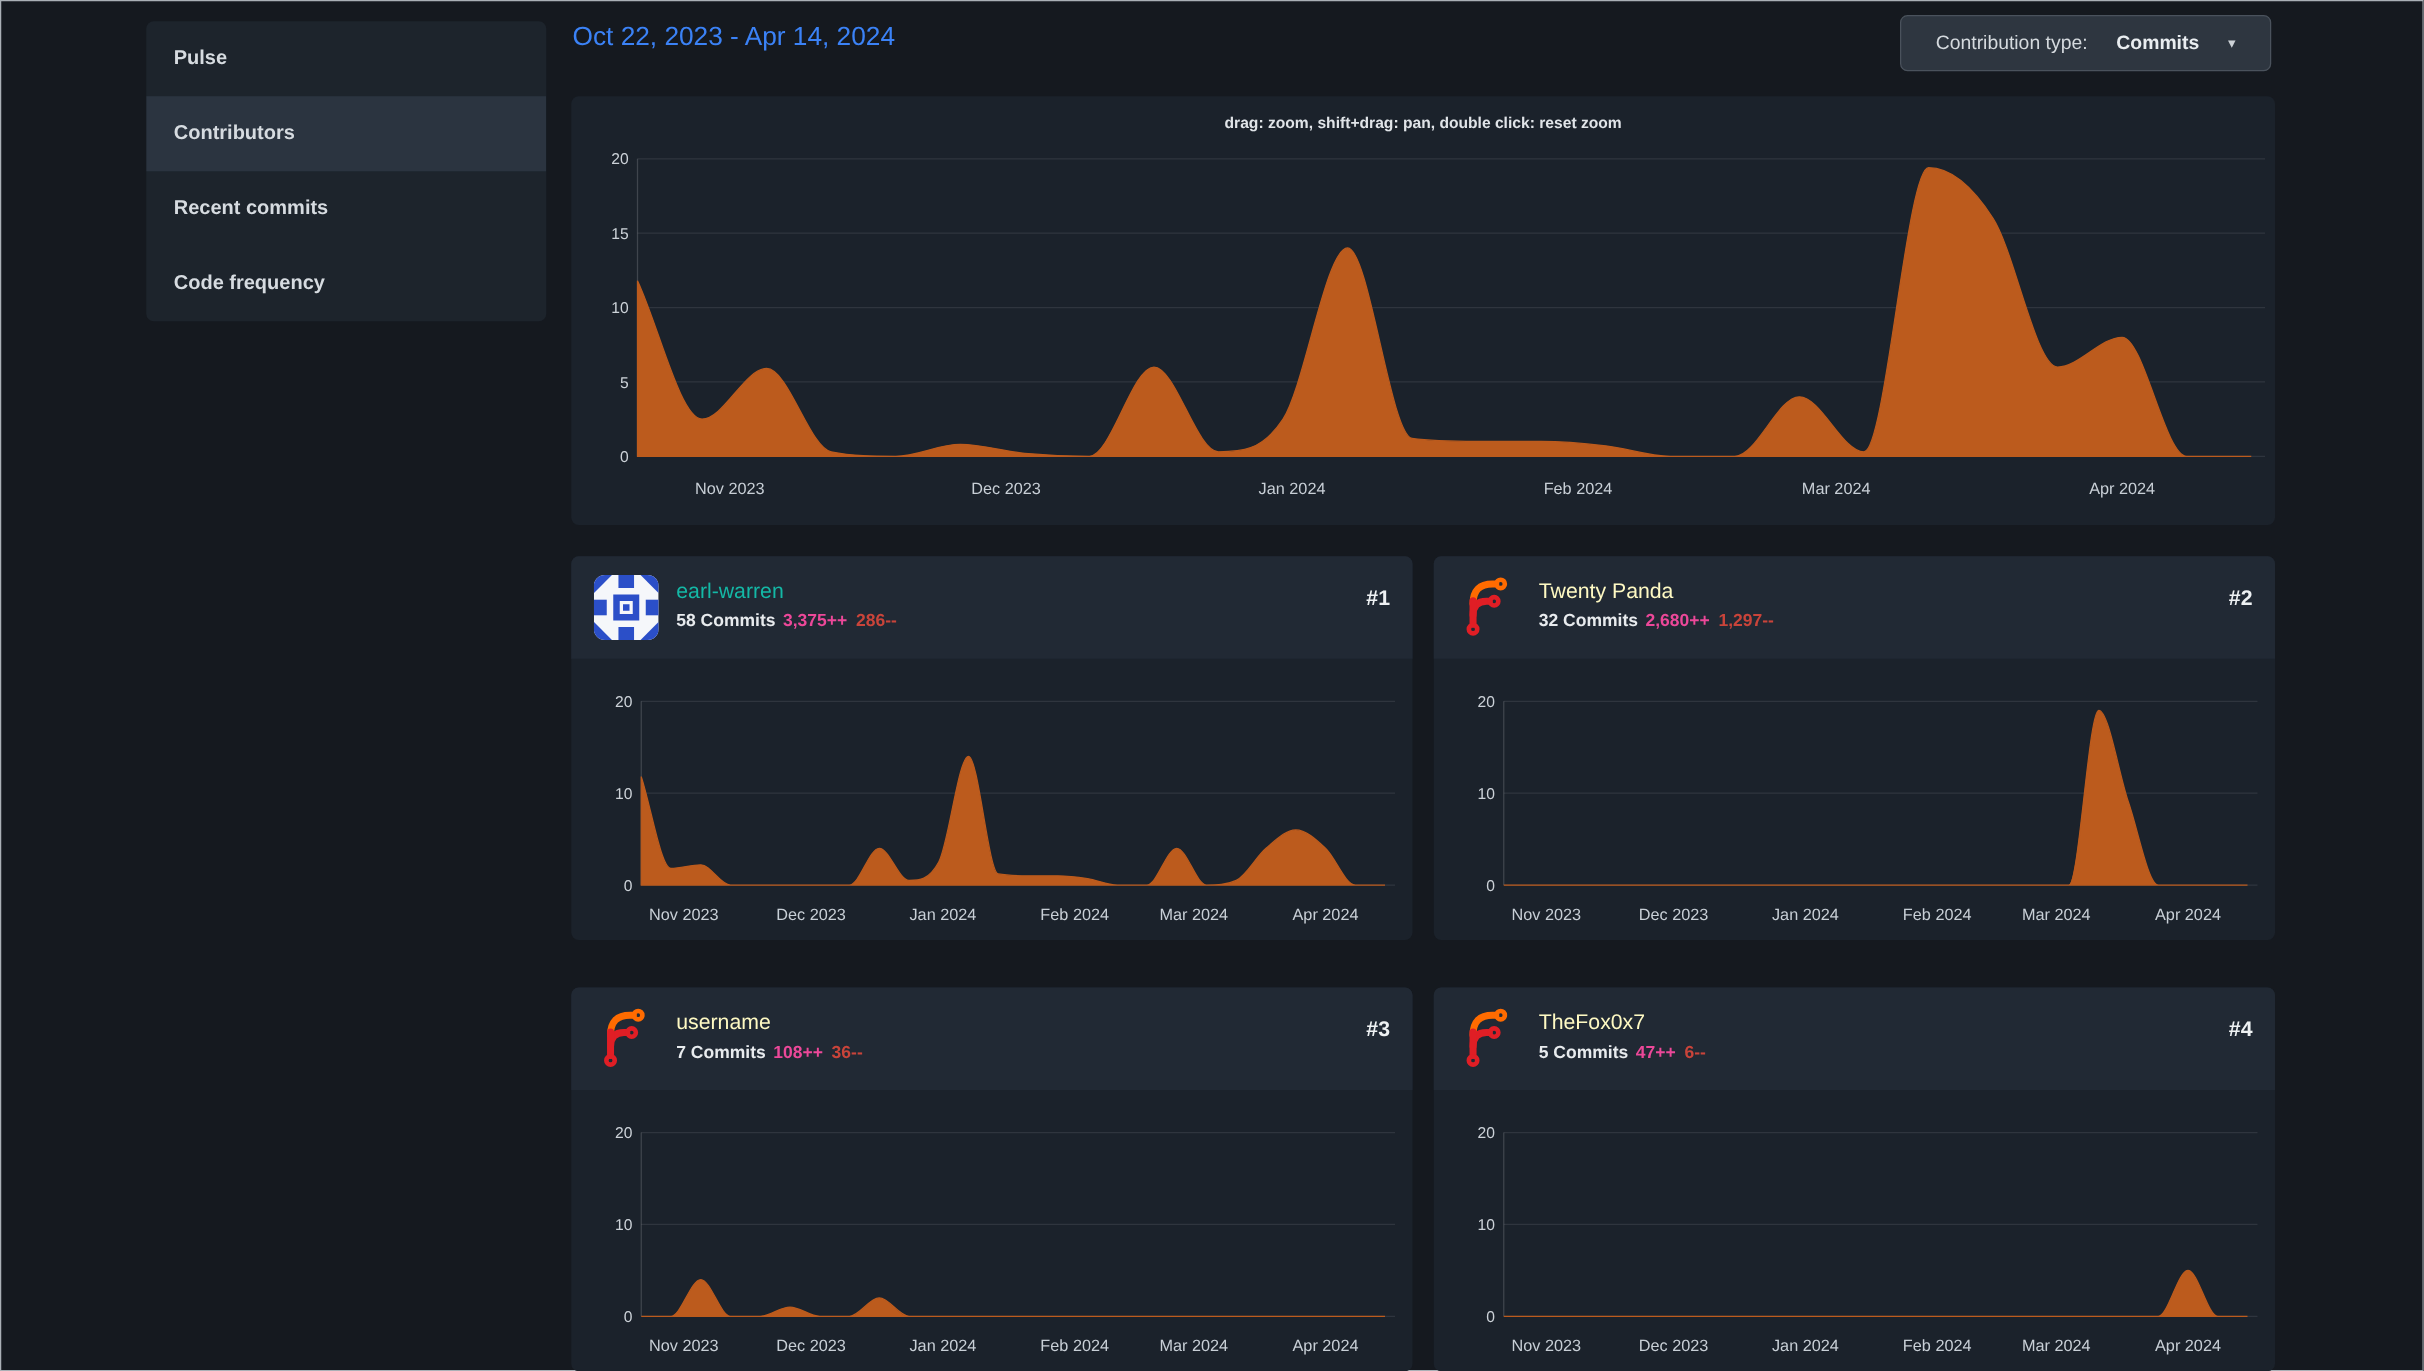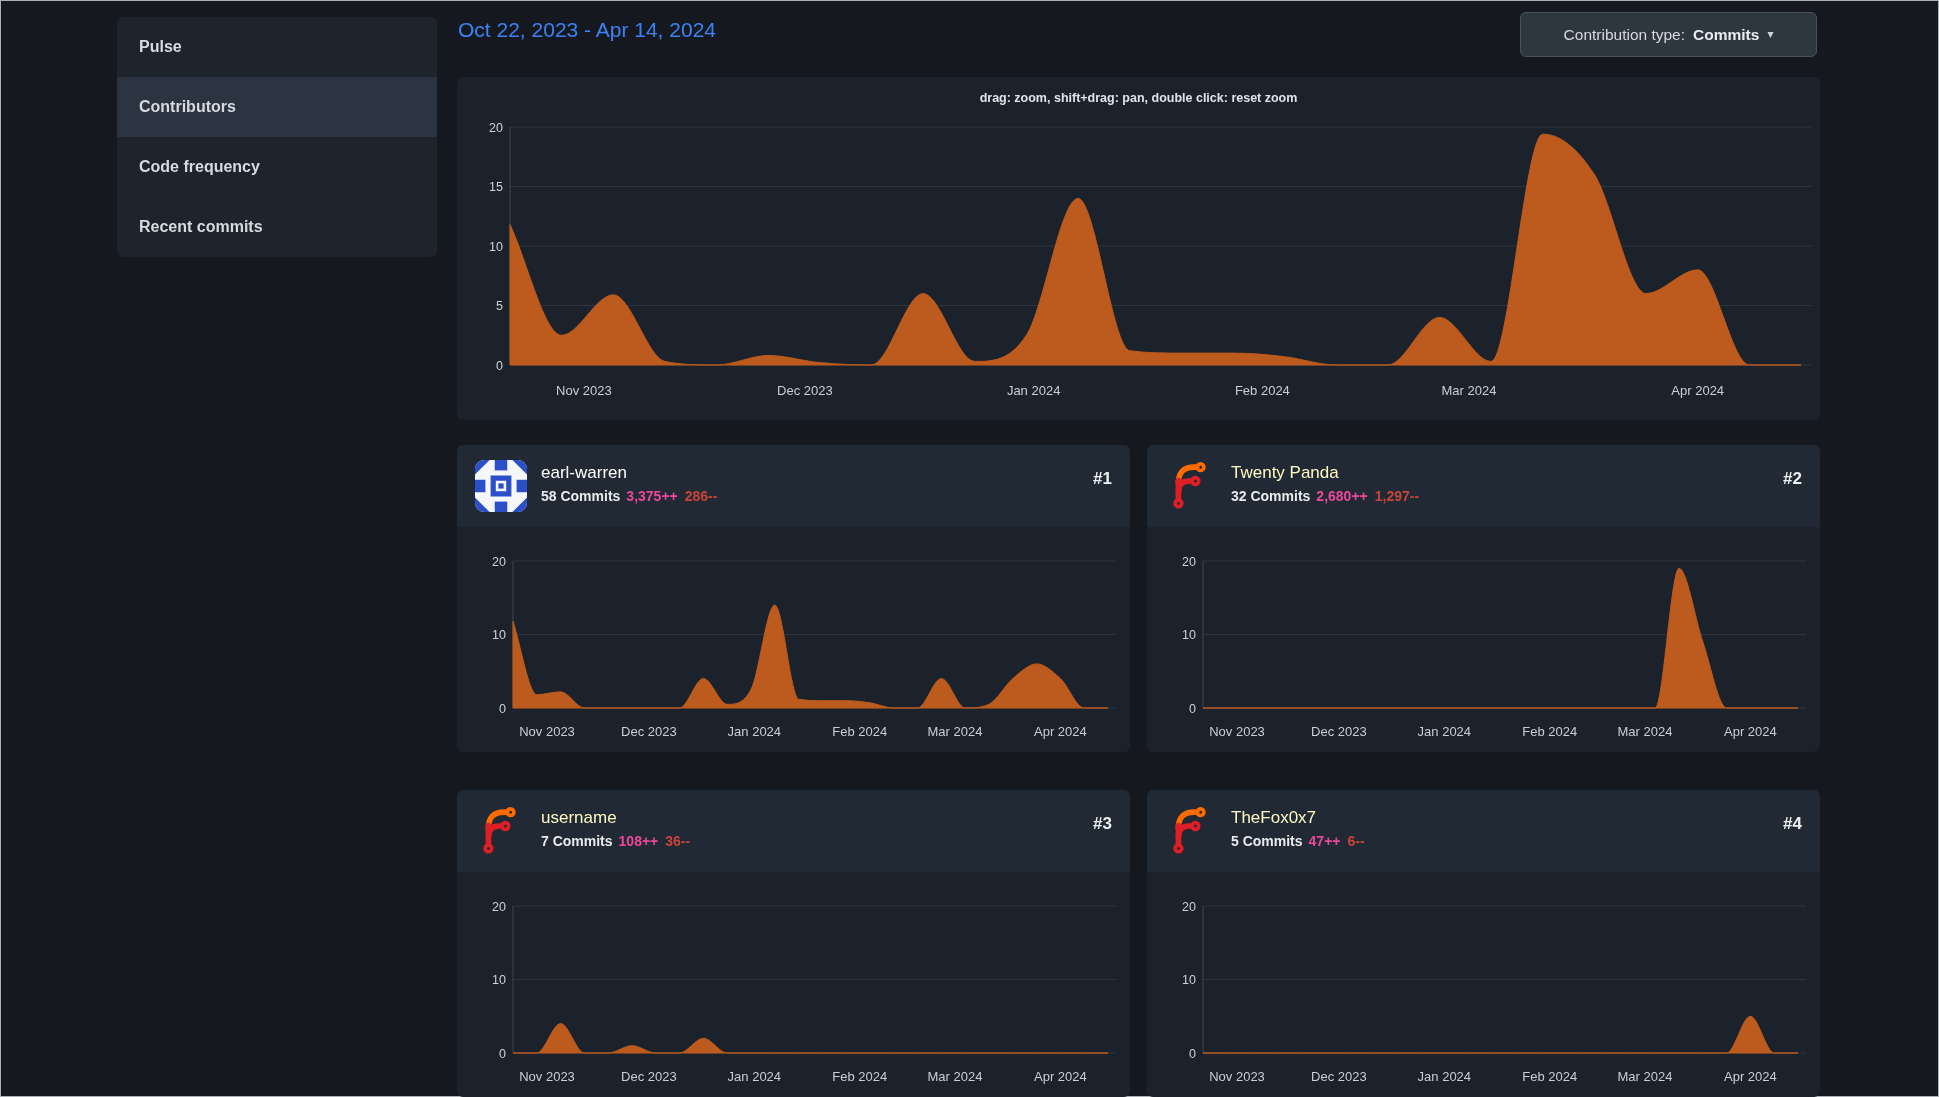--- a/index.html
+++ b/index.html
@@ -13,51 +13,51 @@
   
   .side-menu{position:absolute;left:117px;top:17px;width:320px;height:240px;
     background:#1d242c;border-radius:6px;overflow:hidden;font-weight:bold;}
   .side-item{height:60px;display:flex;align-items:center;padding-left:22px;
     color:#d6dbe0;font-size:16px;cursor:pointer;}
   .side-item.active{background:#2b3440;}
   
   .date-range{position:absolute;left:458px;top:18px;color:#3b82f6;font-size:21px;}
   .ctype-btn{position:absolute;left:1520px;top:12px;width:297px;height:45px;
     background:#2e3640;border:1px solid #4a525c;border-radius:6px;
-    display:flex;align-items:center;justify-content:center;gap:8px;
+    display:flex;align-items:center;justify-content:center;gap:23px;
     color:#d5dade;font-size:15.5px;cursor:pointer;box-sizing:border-box;}
   .ctype-btn .val{font-weight:bold;color:#e9edf0;}
   .ctype-btn .caret{font-size:12px;color:#cdd2d7;transform:translateY(-1px);}
   
   .card{position:absolute;background:#1b222b;border-radius:6px;}
   .main-card{left:457px;top:77px;width:1363px;height:343px;}
   .hint{position:absolute;left:0;top:14px;width:100%;text-align:center;
     color:#e0e4e8;font-size:12.5px;font-weight:bold;}
   .chart-svg{position:absolute;left:0;top:0;}
   .c-card{width:673px;height:307px;}
   .c-head{position:relative;height:82px;background:#212934;border-radius:6px 6px 0 0;}
   .avatar{position:absolute;left:18px;top:15px;width:52px;height:52px;border-radius:9px;overflow:hidden;cursor:pointer;}
   .c-name{position:absolute;left:84px;top:18px;font-size:17px;color:#fef9c3;cursor:pointer;}
-  .c-name.link{color:#ffffff;text-align:right;}
+  .c-name.link{color:#14b8a6;text-align:right;}
   .c-stats{position:absolute;left:84px;top:43px;font-size:14px;font-weight:bold;color:#e8ebee;}
   .c-stats .add{color:#ec4899;margin-left:6px;}
   .c-stats .del{color:#c9443a;margin-left:7px;}
   .c-rank{position:absolute;right:18px;top:24px;font-size:17px;font-weight:bold;color:#eef1f3;}
   .c-chart{position:relative;width:673px;height:225px;}
 </style>
 </head>
 <body>
 
 <div class="viewport">
 
   <nav class="side-menu">
     <div class="side-item">Pulse</div>
     <div class="side-item active">Contributors</div>
+    <div class="side-item">Recent commits</div>
     <div class="side-item">Code frequency</div>
-    <div class="side-item">Recent commits</div>
   </nav>
 
   <div class="date-range">Oct 22, 2023 - Apr 14, 2024</div>
   <button class="ctype-btn">
     <span>Contribution type:</span>
     <span class="val">Commits</span>
     <span class="caret">▾</span>
   </button>
 
   <section class="card main-card">

